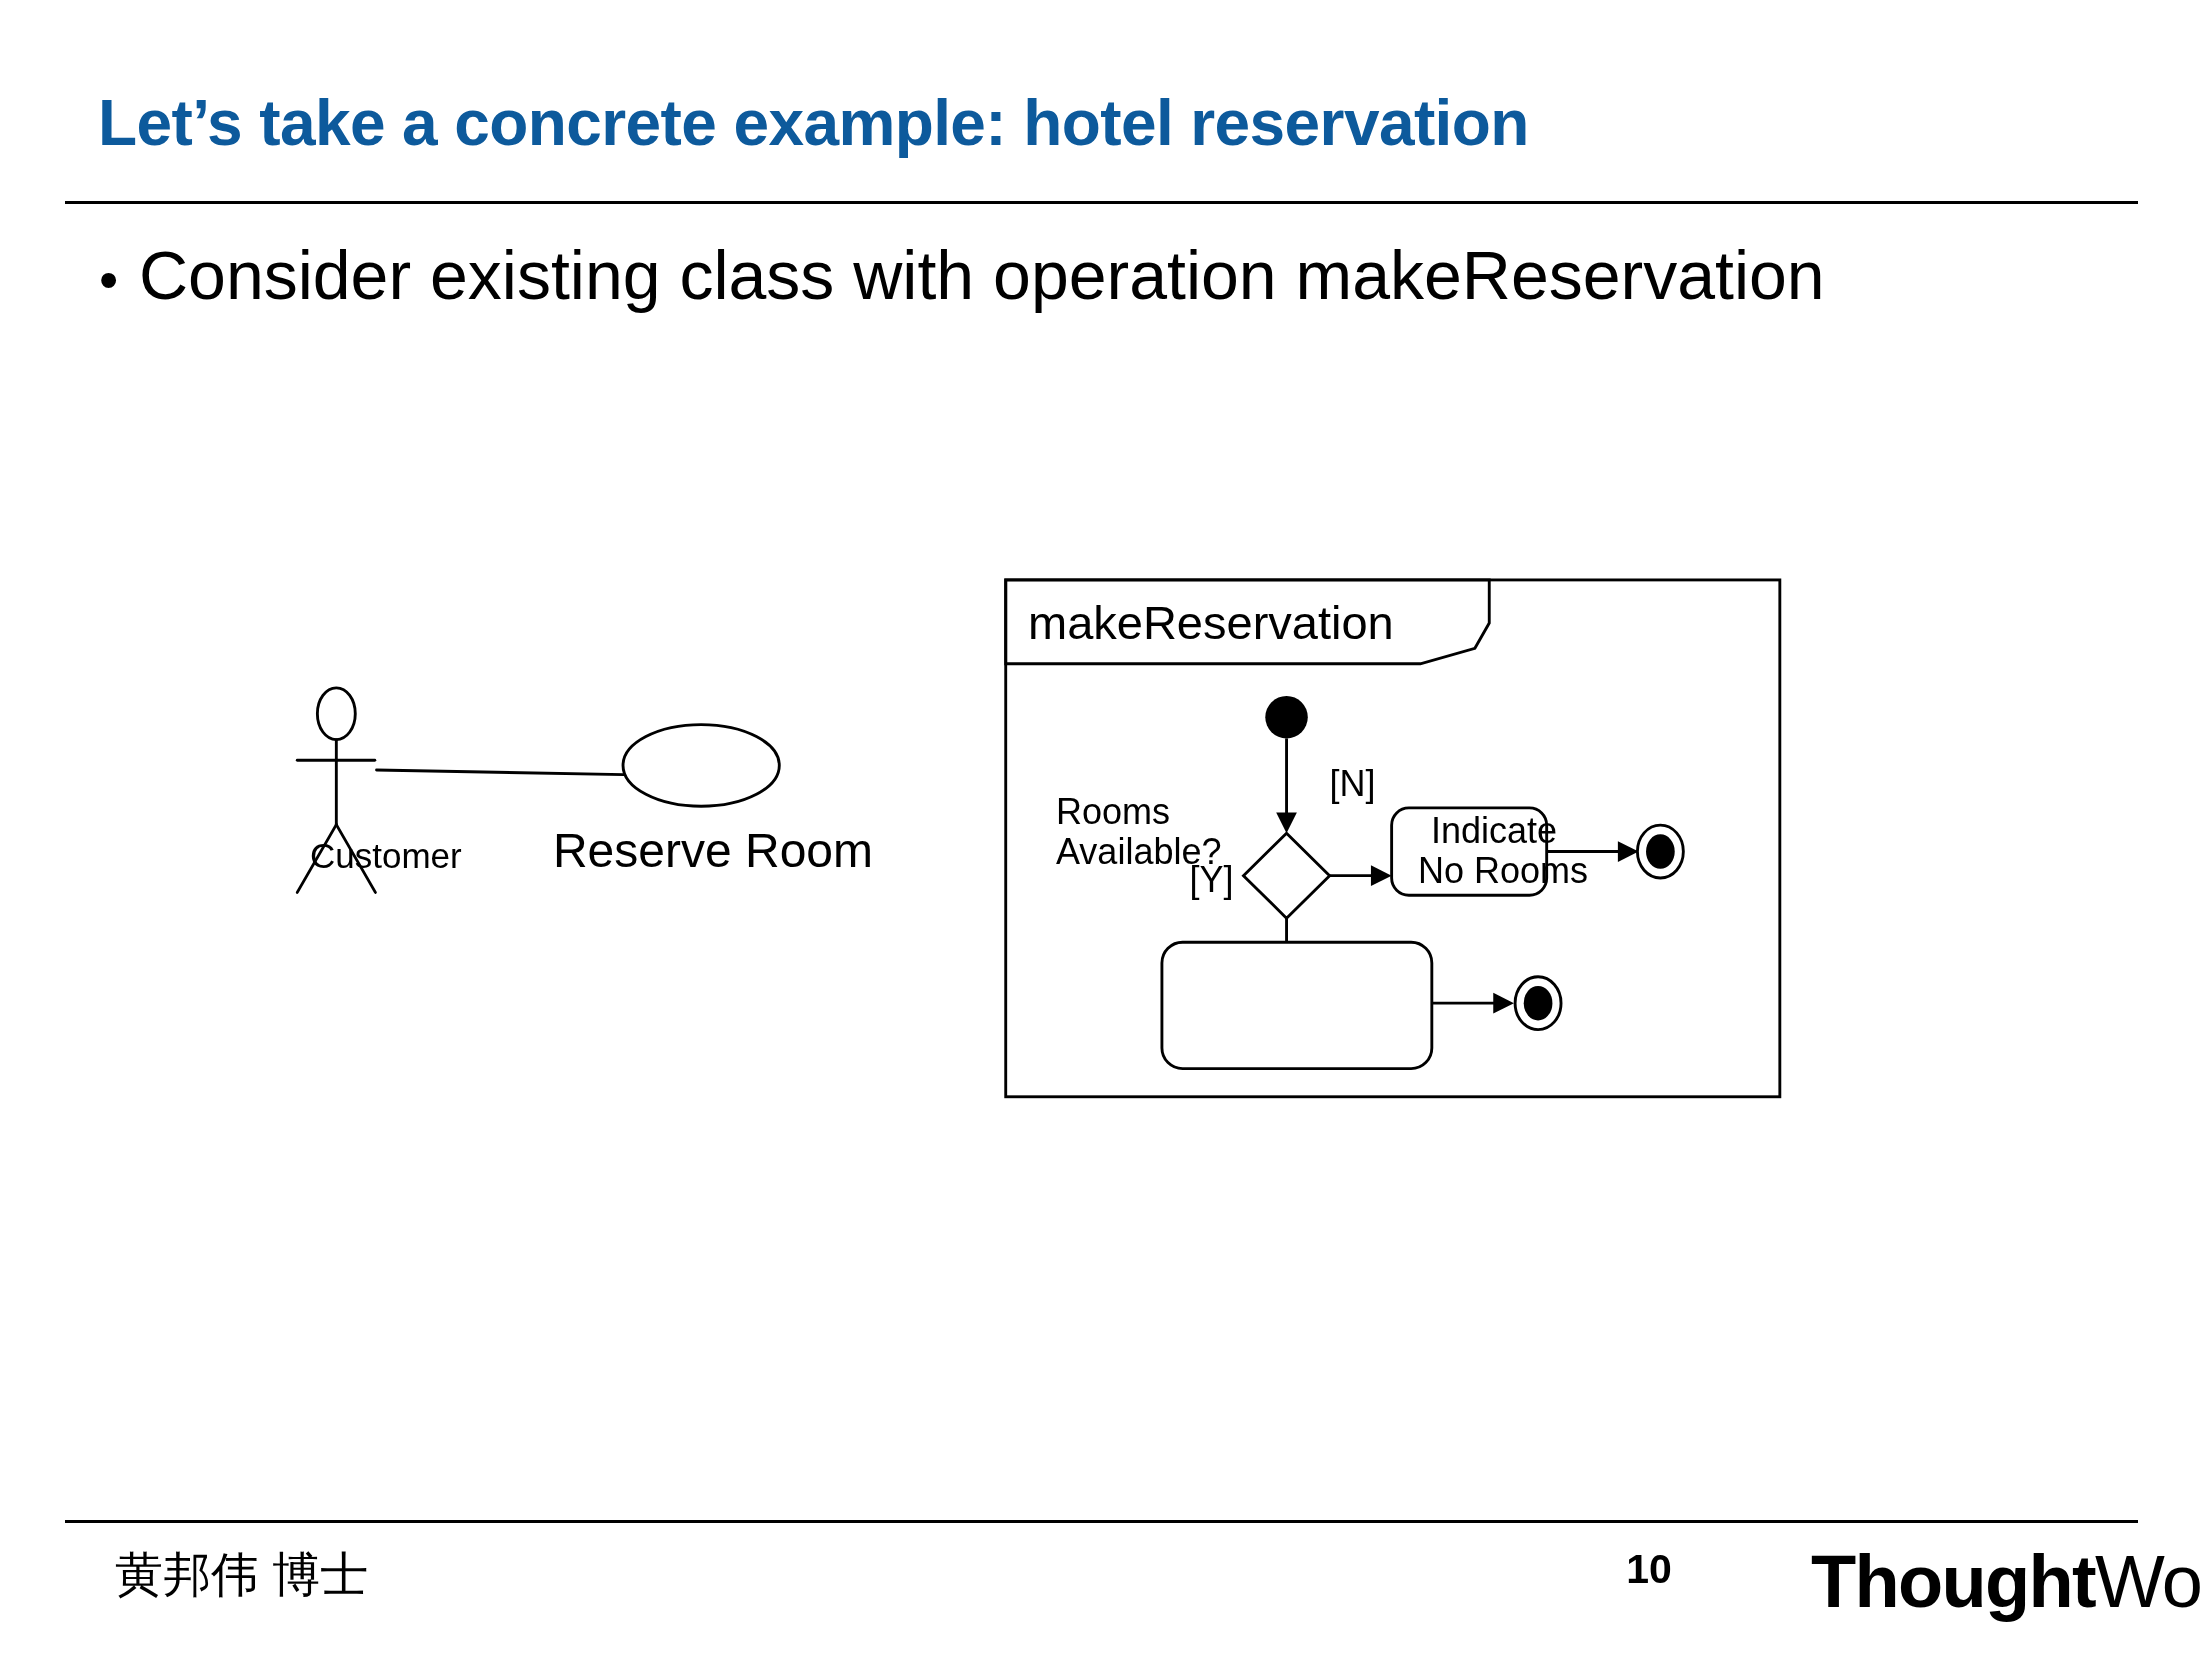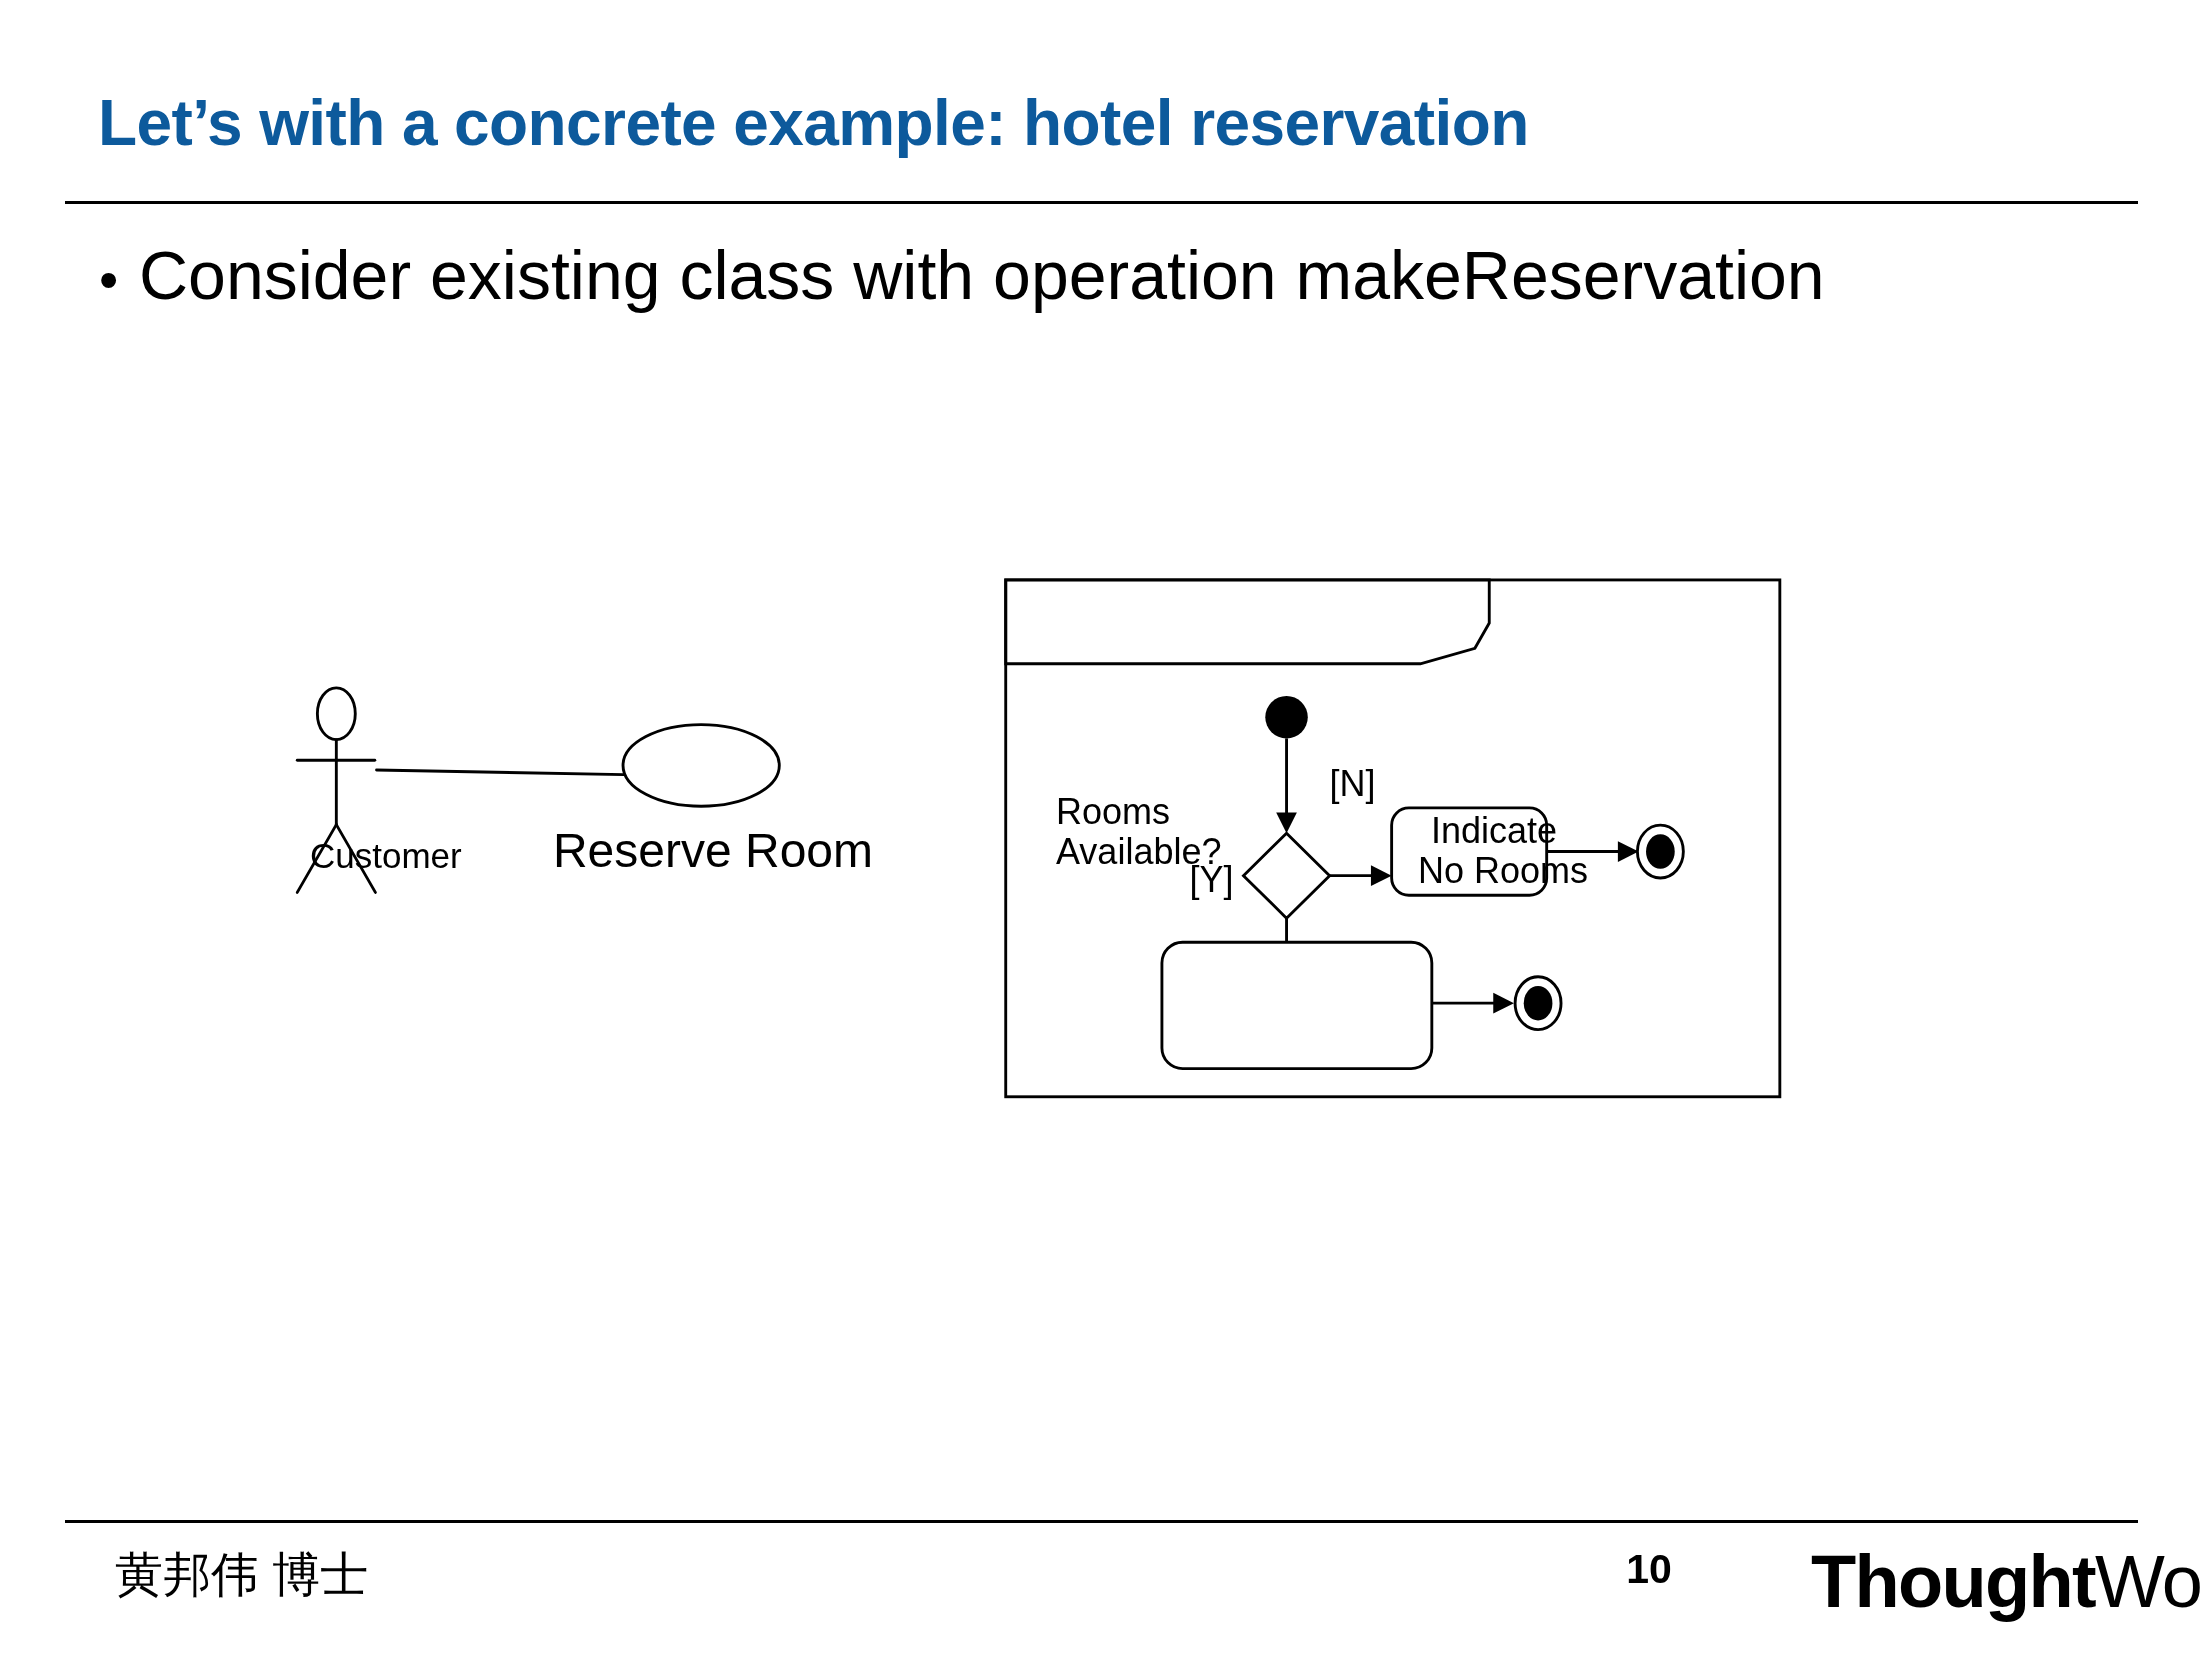--- a/index.html
+++ b/index.html
@@ -179,21 +179,21 @@
     letter-spacing: -1.7px;
   }
   .logo .lg-thought { font-weight: bold; }
   .logo .lg-works   { font-weight: normal; }
 </style>
 </head>
 <body>
 
 <div id="slide">
 
-  <div class="title">Let’s with a concrete example: hotel reservation</div>
+  <div class="title">Let’s take a concrete example: hotel reservation</div>
   <div class="rule rule-top"></div>
 
   <div class="bullet-row">
     <span class="bullet-dot">•</span>
     <span class="bullet-text">Consider existing class with operation makeReservation</span>
   </div>
 
   <svg class="usecase-svg" width="632" height="253" viewBox="0 0 1100 440">
     <g stroke="#000000" stroke-width="5" fill="none" stroke-linecap="round">
 
@@ -248,20 +248,21 @@
       <rect x="275" y="634" width="470" height="220" rx="36" ry="36" stroke-width="5" fill="#ffffff"></rect>
 
       <line x1="745" y1="740" x2="868" y2="740"></line>
       <polygon points="888,740 852,722 852,758" fill="#000000" stroke="none"></polygon>
 
       <ellipse cx="930" cy="740" rx="40" ry="46" stroke-width="5" fill="#ffffff"></ellipse>
       <ellipse cx="930" cy="740" rx="25" ry="30" fill="#000000" stroke="none"></ellipse>
     </g>
   </svg>
 
+  <div class="frame-title">makeReservation</div>
 
   <div class="node-label lbl-rooms">
     <span>Rooms</span><br>
     <span>Available?</span>
   </div>
   <div class="node-label lbl-n">[N]</div>
   <div class="node-label lbl-y">[Y]</div>
 
   <div class="node-label lbl-indicate">
     <span>Indicate</span><br>

